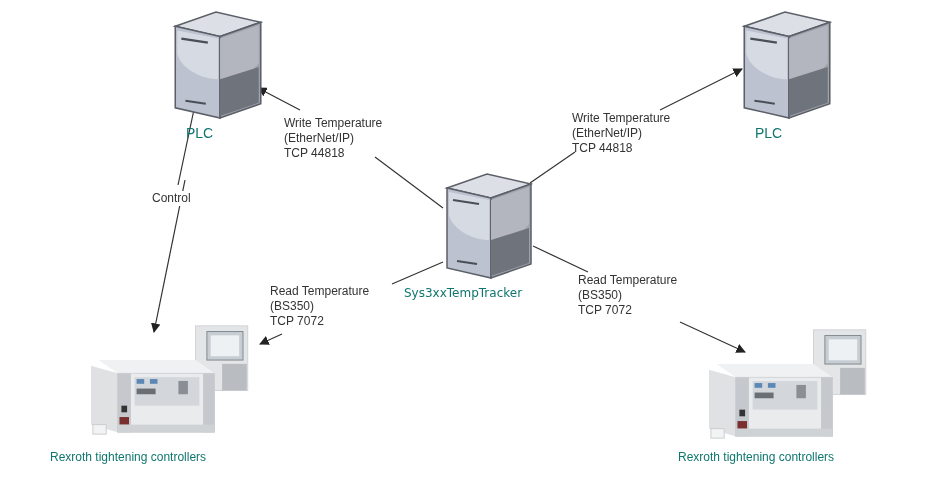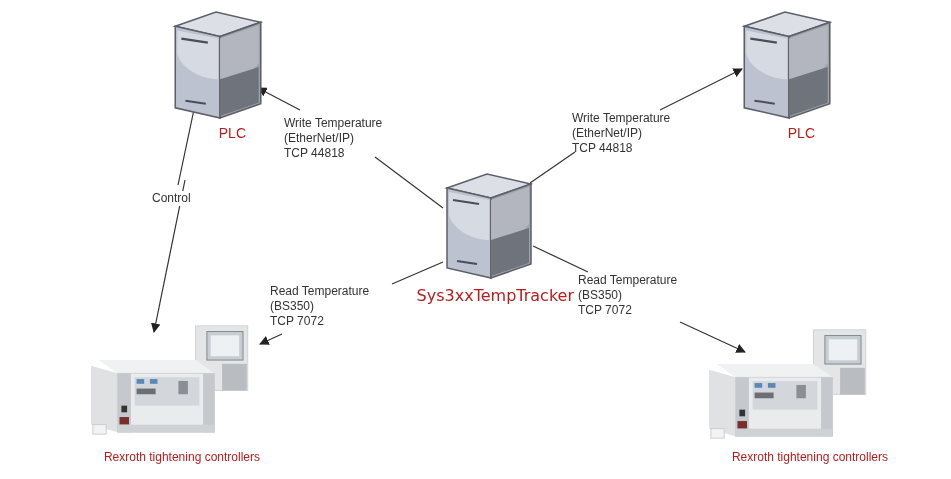--- a/index.html
+++ b/index.html
@@ -1,20 +1,20 @@
 <!DOCTYPE html>
 <html><head>
 <meta charset="utf-8">
 <style>
   html, body { margin: 0; padding: 0; background: #ffffff; }
   #canvas { position: relative; width: 951px; height: 479px; overflow: hidden; background: #ffffff; font-family: "Liberation Sans", sans-serif; color: #333333; }
   svg.edges { position: absolute; left: 0; top: 0; width: 951px; height: 479px; }
   .lbl { position: absolute; font-size: 12px; line-height: 15px; color: #333; background: transparent; white-space: nowrap; }
   .lbl div { display: block; }
-  .node-label { position: absolute; text-align: right; white-space: nowrap; color: #b91c1c; }
+  .node-label { position: absolute; text-align: left; white-space: nowrap; color: #0f766e; }
 </style>
 </head>
 <body>
 
 <div id="canvas">
 
   <svg class="edges" viewBox="0 0 951 479">
     <defs>
       <marker id="arrow" viewBox="0 0 10 10" refX="9" refY="5" markerWidth="8" markerHeight="8" orient="auto-start-reverse">
         <path d="M0,0 L10,5 L0,10 Z" fill="#222"></path>
@@ -72,21 +72,21 @@
 
     <use href="#server" x="171" y="8" width="92" height="112"></use>
     <use href="#server" x="740" y="8" width="92" height="112"></use>
     <use href="#server" x="443" y="170" width="90" height="110"></use>
     <use href="#controller" x="72" y="318" width="190" height="124"></use>
     <use href="#controller" x="690" y="322" width="190" height="124"></use>
   </svg>
 
   <div class="node-label" style="left:186px; top:125px; width:60px; font-size:14px;">PLC</div>
   <div class="node-label" style="left:755px; top:125px; width:60px; font-size:14px;">PLC</div>
-  <div class="node-label" style="left:404px; top:286px; width:170px; font-family:'DejaVu Sans', sans-serif; font-size:16px;">Sys3xxTempTracker</div>
+  <div class="node-label" style="left:404px; top:286px; width:170px; font-family:'DejaVu Sans', sans-serif; font-size:12px;">Sys3xxTempTracker</div>
   <div class="node-label" style="left:50px; top:450px; width:210px; font-size:12px;">Rexroth tightening controllers</div>
   <div class="node-label" style="left:678px; top:450px; width:210px; font-size:12px;">Rexroth tightening controllers</div>
 
   <div class="lbl" style="left:284px; top:116px; width:112px;">
     <div>Write Temperature</div>
     <div>(EtherNet/IP)</div>
     <div>TCP 44818</div>
   </div>
   <div class="lbl" style="left:572px; top:111px; width:120px;">
     <div>Write Temperature</div>

